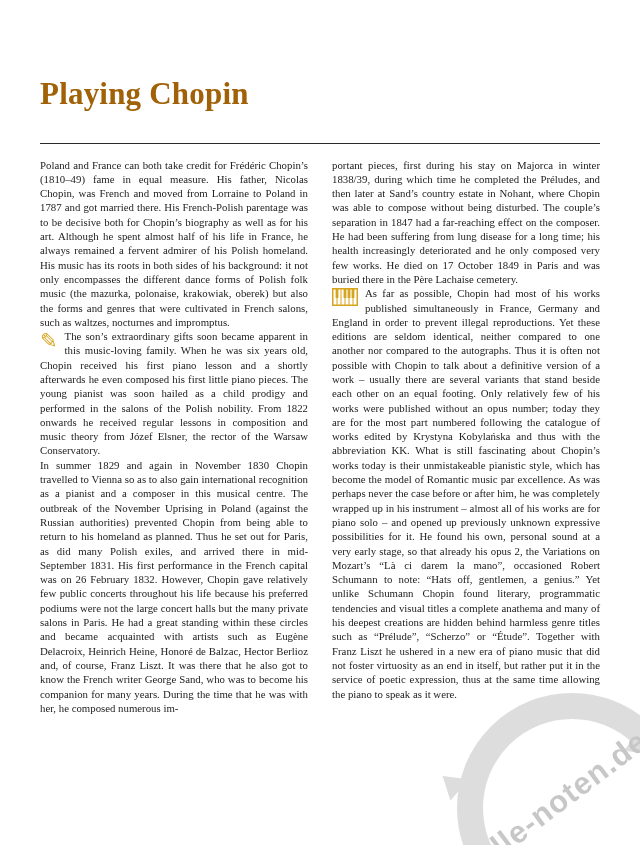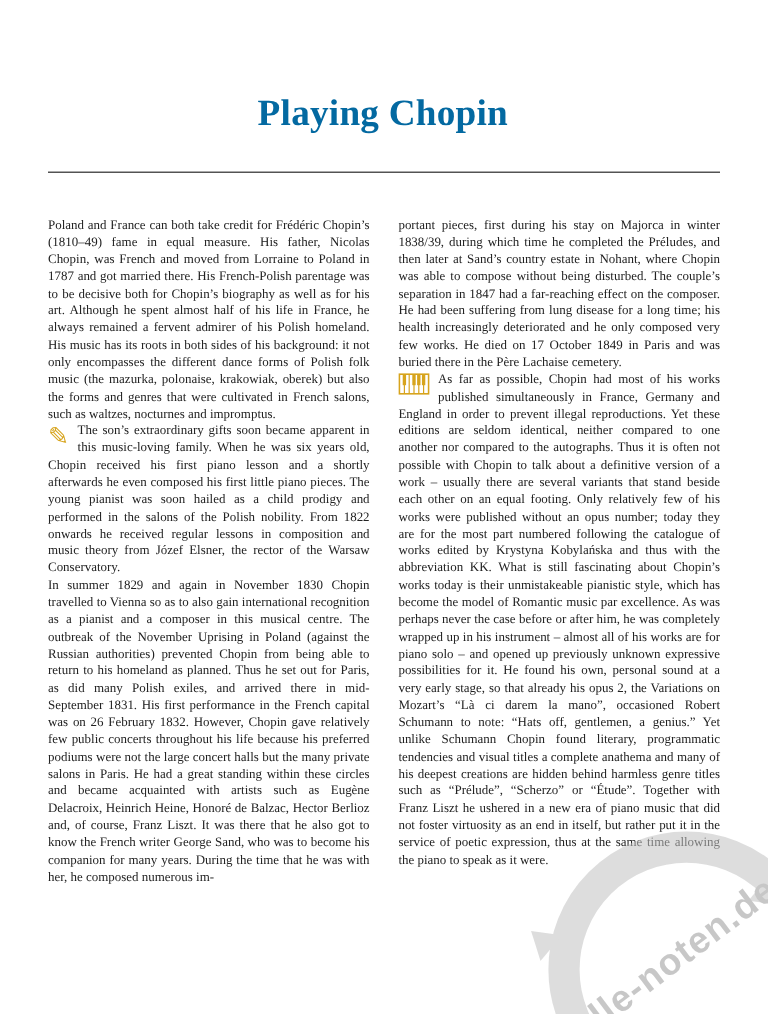--- a/index.html
+++ b/index.html
@@ -1,24 +1,24 @@
 <!DOCTYPE html>
 <html><head>
 <meta charset="utf-8">
 <style>
   html,body{margin:0;padding:0;background:#ffffff;}
   body{width:640px;height:845px;overflow:hidden;position:relative;
        font-family:"Liberation Serif", serif; color:#1c1c1c;}
   .page{position:relative;width:640px;height:845px;box-sizing:border-box;
         padding:78px 40px 0 40px;background:#fff;overflow:hidden;}
-  h1.title{margin:0 2px 32px 0;text-align:center;font-size:31px;line-height:1.05;
-        font-weight:bold;color:#0369a1;letter-spacing:.2px;}
+  h1.title{margin:0 2px 32px 0;text-align:left;font-size:31px;line-height:1.05;
+        font-weight:bold;color:#a16207;letter-spacing:.2px;}
   .rule{border:none;border-top:1.5px solid #2a2a2a;margin:0 0 14px 0;}
   .cols{display:flex;gap:24px;align-items:flex-start;}
-  .col{flex:1 1 0;min-width:0;margin-top:23px;}
+  .col{flex:1 1 0;min-width:0;}
   p.par{margin:0;font-size:10.8px;line-height:1.325;text-align:justify;
         color:#222;}
   p.par + p.par{margin-top:0;}
   p.gap-before{margin-top:11px;}
   .glyph{float:left;margin:2px 7px 0 0;color:#d7a41d;}
   .pen-glyph{font-size:21px;line-height:1;transform:rotate(0deg);display:inline-block;}
   .piano-glyph svg{display:block;}
   
   .watermark{position:absolute;right:-52px;bottom:-78px;width:270px;height:250px;
         pointer-events:none;opacity:.55;}

